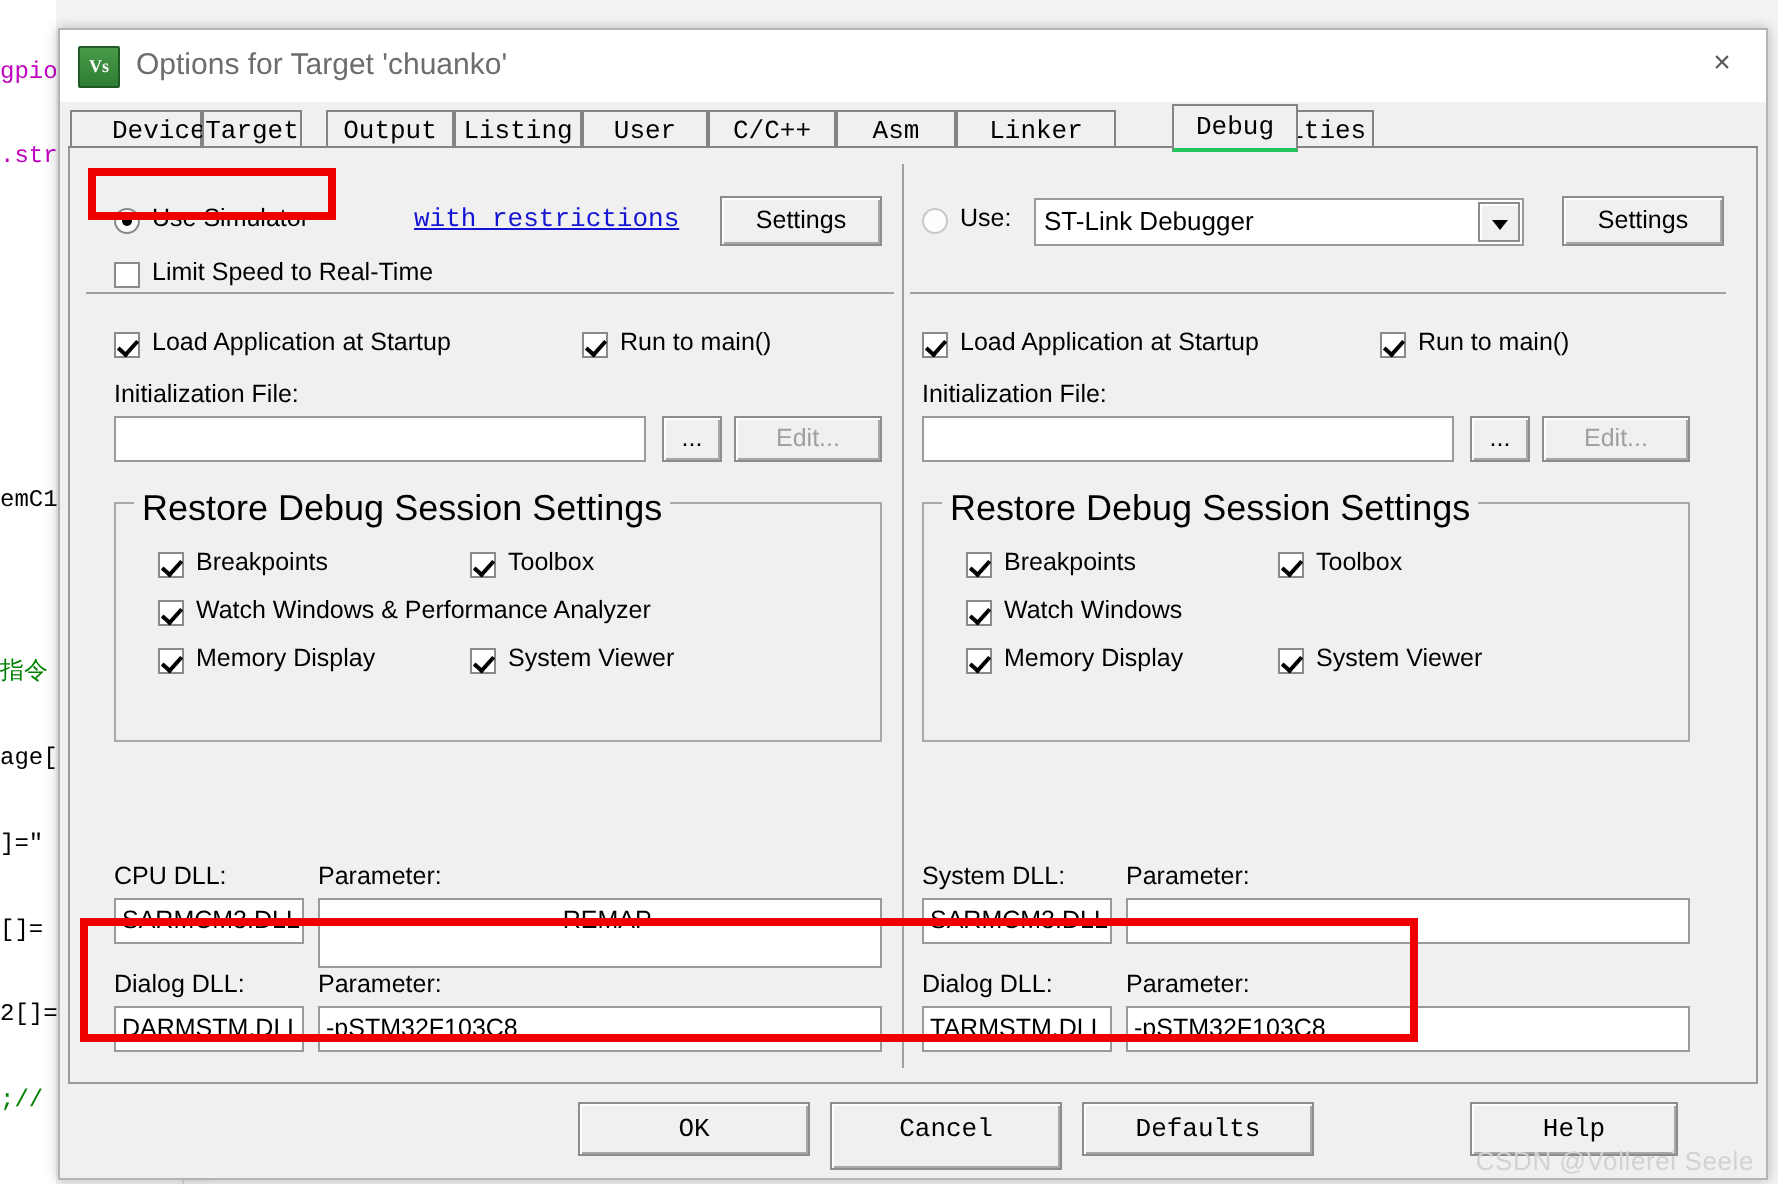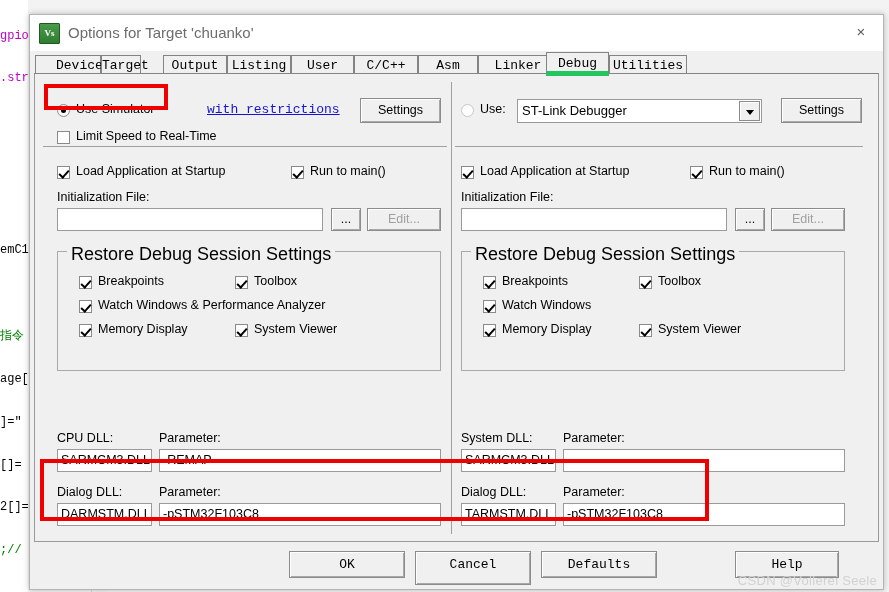--- a/index.html
+++ b/index.html
@@ -85,21 +85,21 @@
     background:#f0f0f0;
     border:1px solid #848484;
     border-bottom:none;
     font-family:"Liberation Mono", monospace;
     font-size:13px;color:#000;
     text-align:center;line-height:19px;
     box-sizing:border-box;
   }
   .tab.sel{
     top:1px;height:24px;line-height:22px;background:#f0f0f0;
-    border-bottom:5px solid #22c55e;z-index:3;
+    border-bottom:2px solid #22c55e;z-index:3;margin-left:40px;
   }
   .tab-underline{
     position:absolute;left:4px;top:58px;width:845px;height:1px;background:#848484;
   }
 
   
   .panel{
     position:absolute;left:4px;top:59px;width:845px;height:468px;
     background:#f0f0f0;
     border:1px solid #9a9a9a;
@@ -256,21 +256,21 @@
 <div class="dialog">
 
   <div class="titlebar">
     <div class="title-icon">Vs</div>
     <div class="title-text">Options for Target 'chuanko'</div>
     <div class="title-close">×</div>
   </div>
 
   <div class="tabstrip">
     <div class="tab" style="left:5px;width:66px;padding-left:20px;">Device</div>
-    <div class="tab" style="left:71px;width:40px;">Target</div>
+    <div class="tab" style="left:71px;width:50px;">Target</div>
     <div class="tab" style="left:133px;width:64px;">Output</div>
     <div class="tab" style="left:197px;width:64px;">Listing</div>
     <div class="tab" style="left:261px;width:63px;">User</div>
     <div class="tab" style="left:324px;width:64px;">C/C++</div>
     <div class="tab" style="left:388px;width:60px;">Asm</div>
     <div class="tab" style="left:448px;width:80px;">Linker</div>
     <div class="tab sel" style="left:516px;width:63px;">Debug</div>
     <div class="tab" style="left:579px;width:78px;">Utilities</div>
   </div>
   <div class="tab-underline"></div>
@@ -309,21 +309,21 @@
     <div class="cb on" style="left:44px;top:226px;"></div>
     <div class="lbl" style="left:63px;top:224px;">Watch Windows &amp; Performance Analyzer</div>
     <div class="cb on" style="left:44px;top:250px;"></div>
     <div class="lbl" style="left:63px;top:248px;">Memory Display</div>
     <div class="cb on" style="left:200px;top:250px;"></div>
     <div class="lbl" style="left:219px;top:248px;">System Viewer</div>
 
     <div class="lbl" style="left:22px;top:357px;">CPU DLL:</div>
     <div class="lbl" style="left:124px;top:357px;">Parameter:</div>
     <div class="txt" style="left:22px;top:375px;width:95px;height:23px;">SARMCM3.DLL</div>
-    <div class="txt" style="left:124px;top:375px;width:282px;height:23px;">-REMAP</div>
+    <div class="txt" style="left:124px;top:375px;width:282px;height:35px;text-align:center;">-REMAP</div>
 
     <div class="lbl" style="left:22px;top:411px;">Dialog DLL:</div>
     <div class="lbl" style="left:124px;top:411px;">Parameter:</div>
     <div class="txt" style="left:22px;top:429px;width:95px;height:23px;">DARMSTM.DLL</div>
     <div class="txt" style="left:124px;top:429px;width:282px;height:23px;">-pSTM32F103C8</div>
 
     <div class="radio off" style="left:426px;top:30px;"></div>
     <div class="lbl" style="left:445px;top:28px;">Use:</div>
     <div class="combo" style="left:482px;top:25px;width:245px;height:24px;">
       <span>ST-Link Debugger</span>

